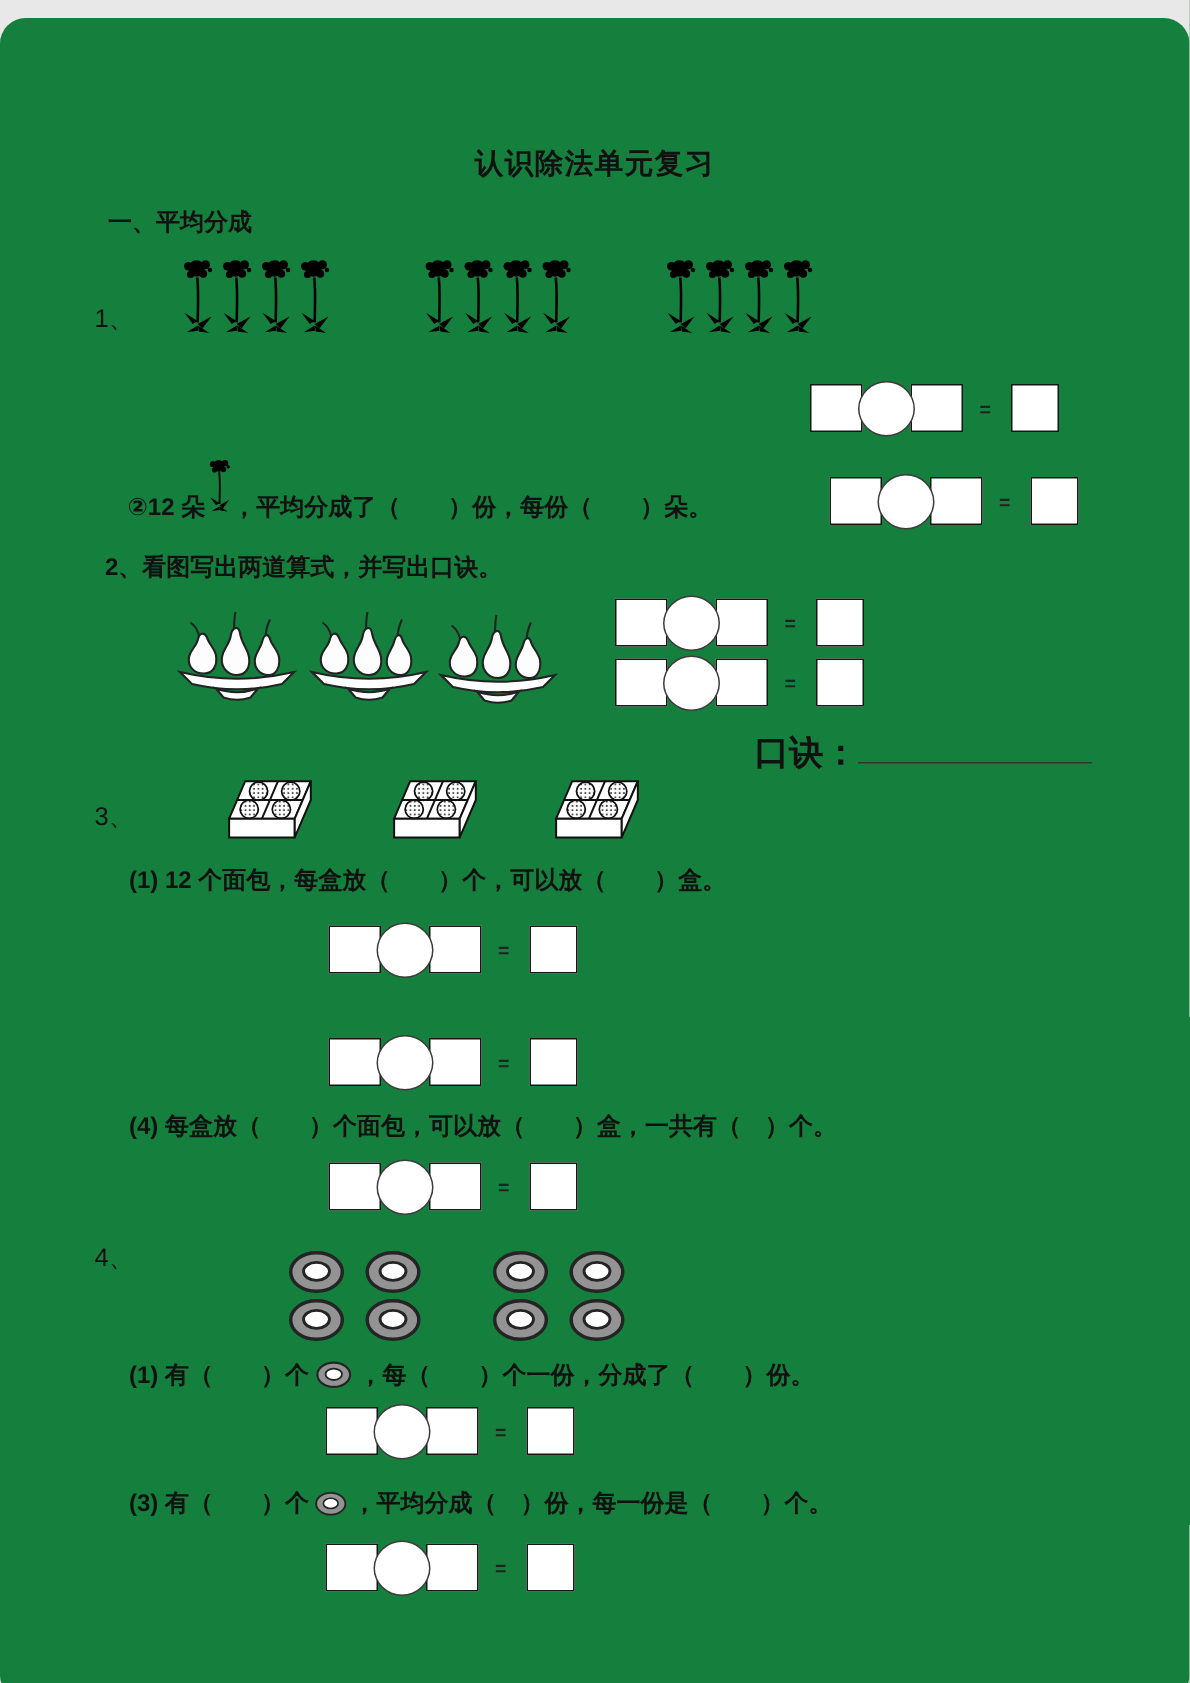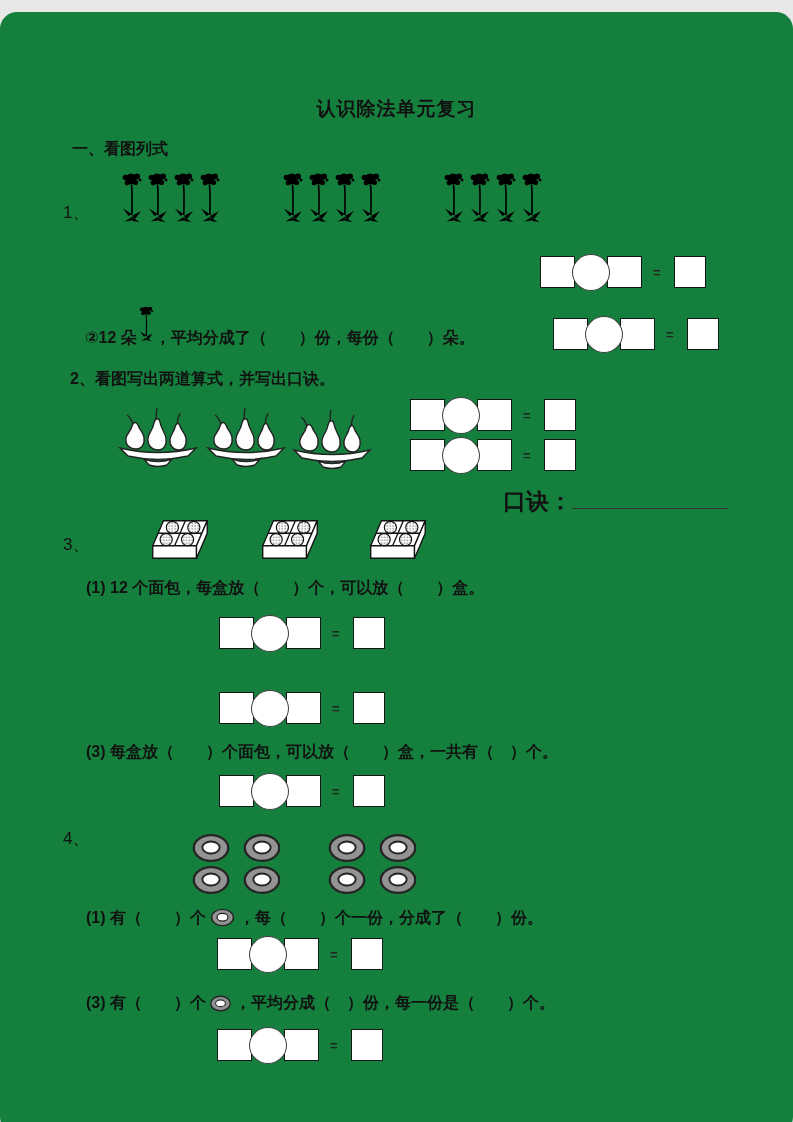--- a/index.html
+++ b/index.html
@@ -93,21 +93,21 @@
         </g>
       </symbol>
       <symbol id="sym-donut" viewBox="0 0 44 34">
         <ellipse cx="22" cy="17" rx="19.5" ry="14.5" fill="#939393" stroke="#242424" stroke-width="2.6"></ellipse>
         <ellipse cx="22" cy="16.5" rx="9.8" ry="6.8" fill="#fff" stroke="#242424" stroke-width="2.2"></ellipse>
       </symbol>
     </defs>
   </svg>
 
   <div class="title">认识除法单元复习</div>
-  <div class="line" style="left:72px;top:126px">一、看图列式</div>
+  <div class="line" style="left:72px;top:126px">一、平均分成</div>
 
   <div class="line itemnum" style="left:63px;top:190px">1、</div>
   <div class="flower-group" style="left:120px;top:160px">
     <svg>
         <use href="#sym-flower"></use>
       </svg>
       <svg>
         <use href="#sym-flower"></use>
       </svg>
       <svg>
@@ -218,21 +218,21 @@
   </div>
 
   <div class="equation" style="left:219px;top:676px">
     <div class="eq-sq"></div>
     <div class="eq-circle"></div>
     <div class="eq-sq"></div>
     <span class="eq-eq">=</span>
     <div class="eq-ans"></div>
   </div>
 
-  <div class="line" style="left:86px;top:729px">(3) 每盒放（　　）个面包，可以放（　　）盒，一共有（　）个。</div>
+  <div class="line" style="left:86px;top:729px">(4) 每盒放（　　）个面包，可以放（　　）盒，一共有（　）个。</div>
   <div class="equation" style="left:219px;top:759px">
     <div class="eq-sq"></div>
     <div class="eq-circle"></div>
     <div class="eq-sq"></div>
     <span class="eq-eq">=</span>
     <div class="eq-ans"></div>
   </div>
 
   <div class="line itemnum" style="left:63px;top:816px">4、</div>
   <div class="donut-group" style="left:191px;top:821px">

